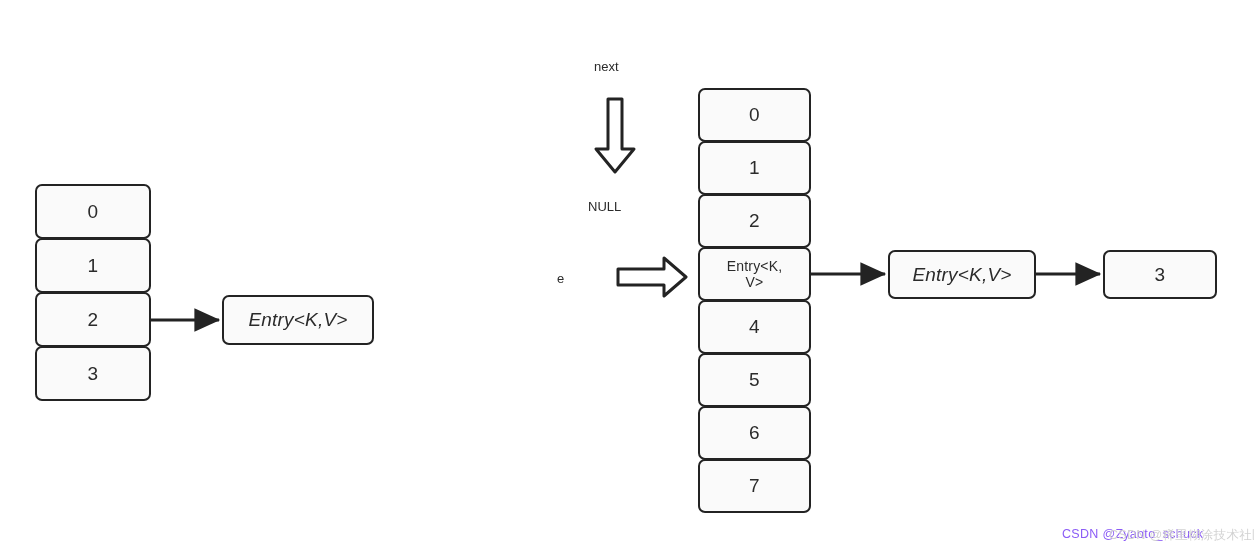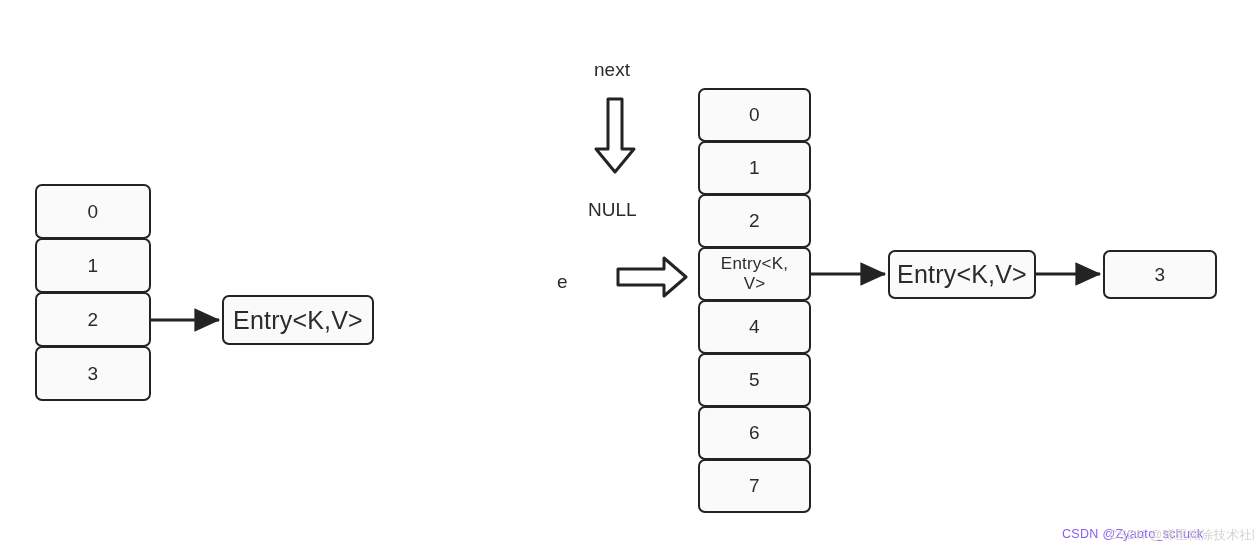--- a/index.html
+++ b/index.html
@@ -29,32 +29,33 @@
     align-items: center;
     justify-content: center;
     color: #2b2b2b;
     font-size: 19px;
     line-height: 1.15;
     text-align: center;
     white-space: pre-line;
     letter-spacing: 0.2px;
   }
   .cell.entry-wrap {
-    font-size: 17px;
+    font-size: 14px;
     padding: 0 4px;
   }
   .cell.entry-inline {
-    font-size: 25px;
+    font-size: 19px;
+    font-style: italic;
   }
 
   
   .label {
     position: absolute;
     color: #2b2b2b;
-    font-size: 19px;
+    font-size: 13px;
     line-height: 1;
     white-space: nowrap;
   }
 
   
   .wire {
     position: absolute;
     left: 0;
     top: 0;
     width: 1254px;

